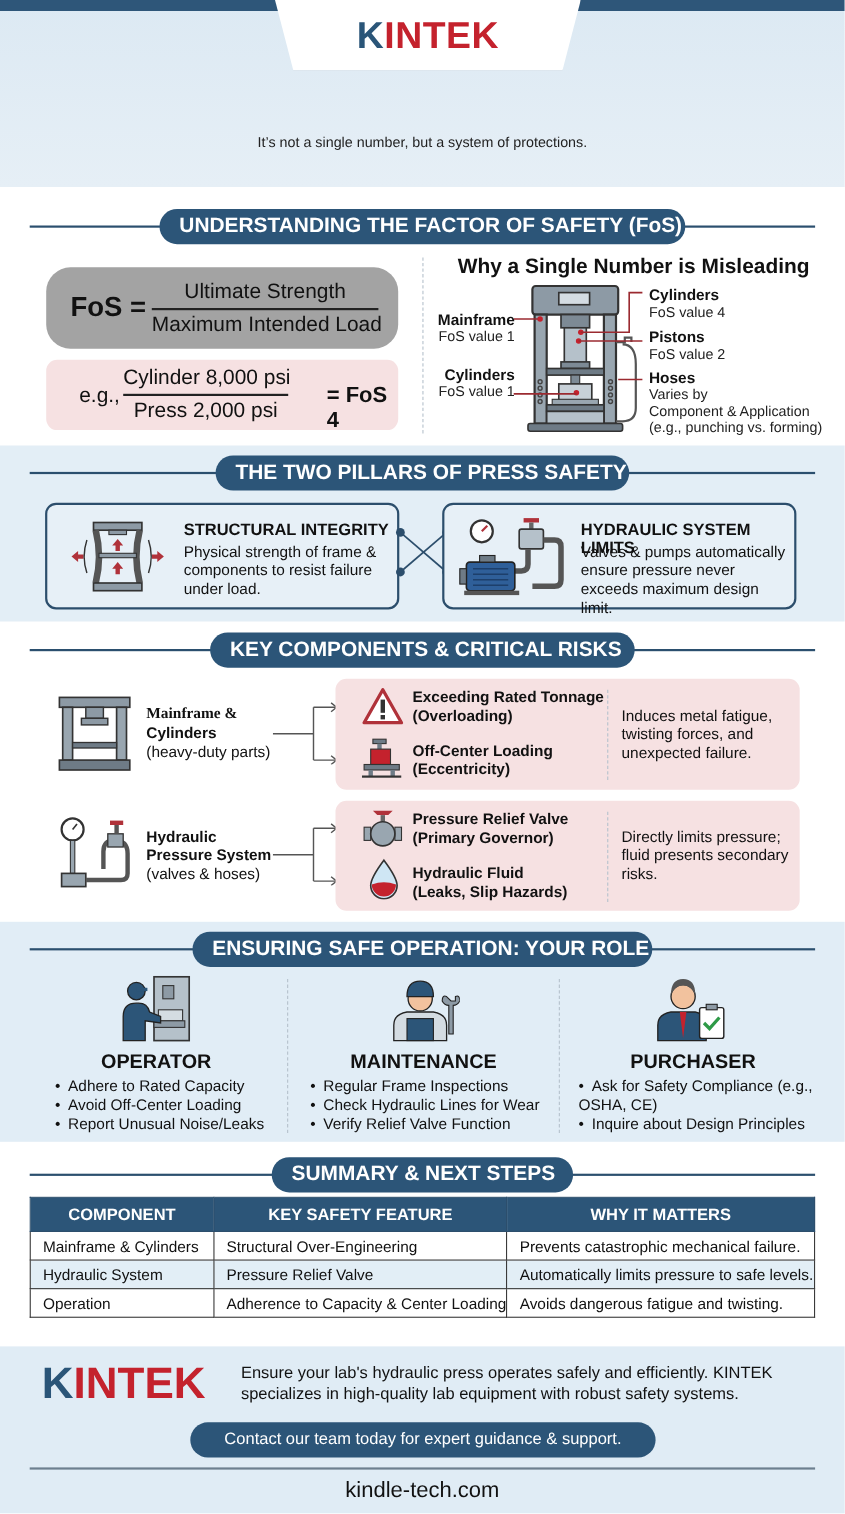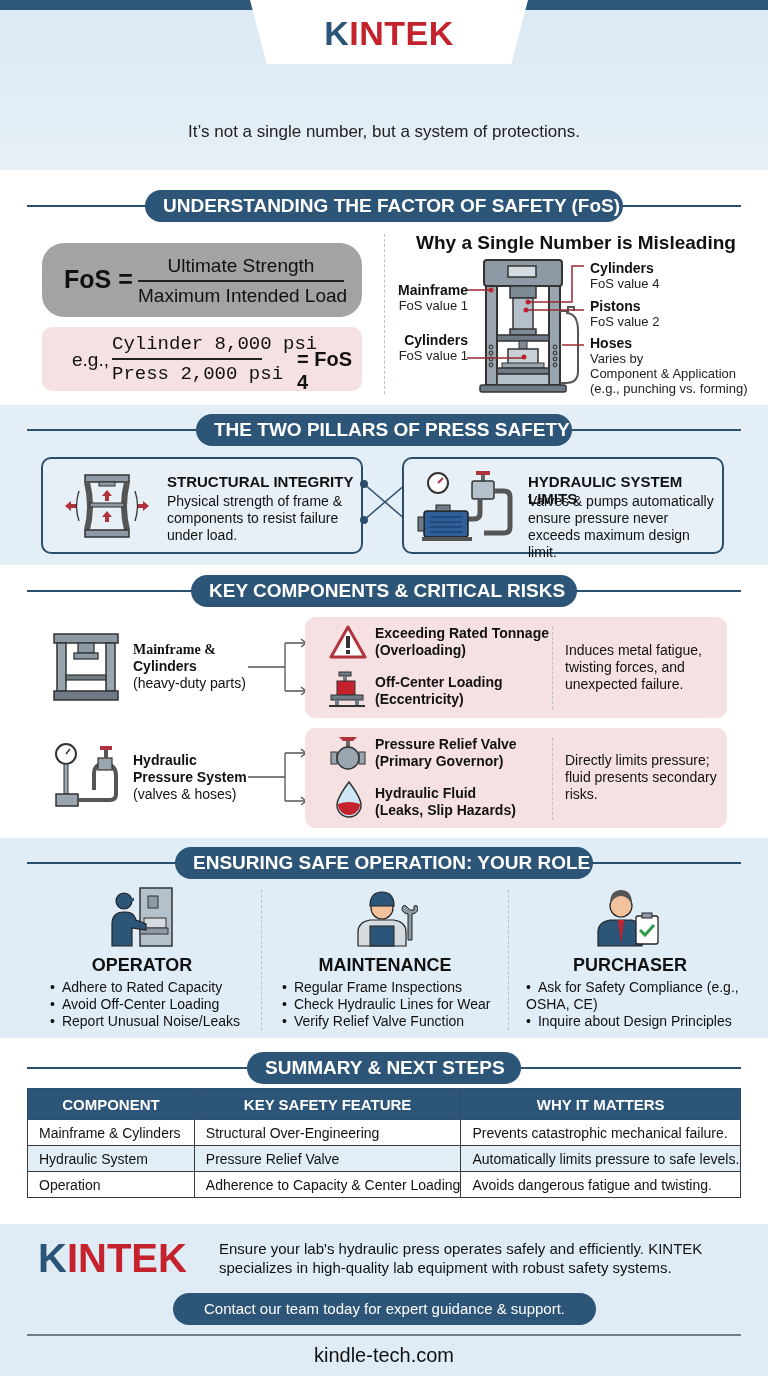--- a/index.html
+++ b/index.html
@@ -8,21 +8,21 @@
 
   .abs { position: absolute; }
 
   
   .header { left: 0; top: 0; width: 768px; height: 170px; background: linear-gradient(180deg, #dce9f3 0%, #e6eff6 100%); overflow: hidden; }
   .topbar { left: 0; top: 0; width: 768px; height: 10px; background: #2e5679; }
   .logo-tab { left: 250px; top: 0; width: 278px; height: 64px; background: #ffffff; border-radius: 0 0 16px 16px; clip-path: polygon(0 0, 100% 0, 94% 100%, 6% 100%); box-shadow: 0 2px 4px rgba(0,0,0,0.15); }
   .logo-text { position: absolute; left: 0; right: 0; top: 14px; text-align: center; font-size: 34px; font-weight: 900; color: #c4222d; letter-spacing: 0.5px; font-family: "Liberation Sans", sans-serif; }
   .logo-text .k { color: #2a5578; }
   .main-title { left: 0; width: 768px; top: 84px; text-align: center; font-size: 28px; font-weight: 700; color: #111; letter-spacing: -0.3px; }
-  .subtitle { left: 0; width: 768px; top: 122px; text-align: center; font-size: 17px; color: #222; }
+  .subtitle { left: 0; width: 768px; top: 122px; text-align: center; font-size: 13px; color: #222; }
 
   
   .sec-line { height: 2px; background: #2b4f6e; }
   .sec-pill { background: #2c5578; color: #fff; font-weight: 700; font-size: 19px; border-radius: 16px; height: 32px; line-height: 32px; text-align: center; padding: 0 18px; white-space: nowrap; }
 
   
   .fos-box { left: 42px; top: 243px; width: 320px; height: 74px; background: #a3a3a3; border-radius: 22px; }
   .fos-label { position: absolute; left: 22px; top: 22px; font-size: 25px; font-weight: 700; }
   .frac { position: absolute; text-align: center; }
   .frac .num, .frac .den { display: block; font-size: 19px; white-space: nowrap; }
@@ -87,21 +87,21 @@
   <span class="fos-label">FoS =</span>
   <div class="frac" style="left:96px;top:12px;width:206px;">
     <span class="num">Ultimate Strength</span>
     <span class="bar"></span>
     <span class="den">Maximum Intended Load</span>
   </div>
 </div>
 
 <div class="abs eg-box">
   <span class="eg-label">e.g.,</span>
-  <div class="frac" style="left:70px;top:6px;width:150px;font-family:Liberation Mono, monospace;">
+  <div class="frac" style="left:70px;top:6px;width:150px;">
     <span class="num">Cylinder 8,000 psi</span>
     <span class="bar"></span>
     <span class="den">Press 2,000 psi</span>
   </div>
   <span class="eg-result">= FoS 4</span>
 </div>
 
 <div class="abs vdash" style="left:384px;top:234px;height:160px;"></div>
 
 <div class="abs why-title">Why a Single Number is Misleading</div>

